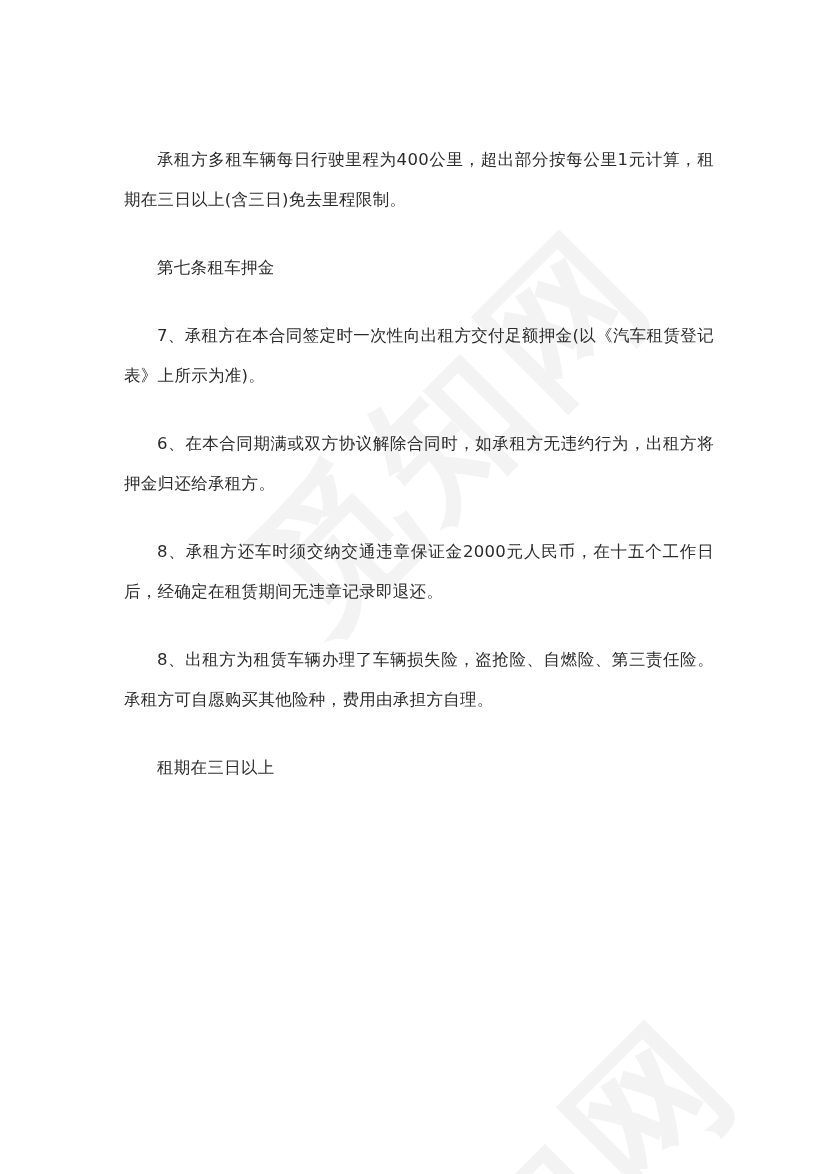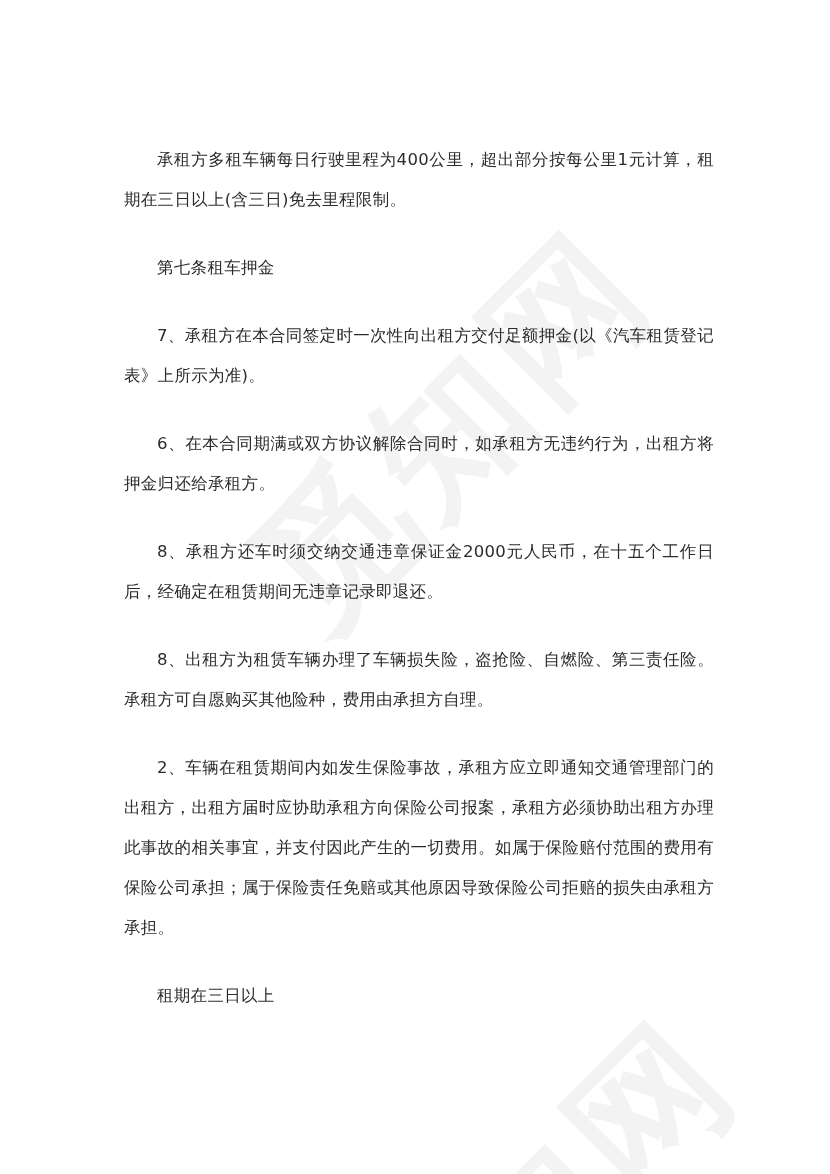--- a/index.html
+++ b/index.html
@@ -57,15 +57,14 @@
 <div class="watermark wm1">觅知网</div>
 <div class="watermark wm2">觅知网</div>
 
 <div class="page">
   <p class="para">承租方多租车辆每日行驶里程为400公里，超出部分按每公里1元计算，租期在三日以上(含三日)免去里程限制。</p>
   <p class="heading">第七条租车押金</p>
   <p class="para">7、承租方在本合同签定时一次性向出租方交付足额押金(以《汽车租赁登记表》上所示为准)。</p>
   <p class="para">6、在本合同期满或双方协议解除合同时，如承租方无违约行为，出租方将押金归还给承租方。</p>
   <p class="para">8、承租方还车时须交纳交通违章保证金2000元人民币，在十五个工作日后，经确定在租赁期间无违章记录即退还。</p>
   <p class="para">8、出租方为租赁车辆办理了车辆损失险，盗抢险、自燃险、第三责任险。承租方可自愿购买其他险种，费用由承担方自理。</p>
-  <p class="para">2、车辆在租赁期间内如发生保险事故，承租方应立即通知交通管理部门的出租方，出租方届时应协助承租方向保险公司报案，承租方必须协助出租方办理此事故的相关事宜，并支付因此产生的一切费用。如属于保险赔付范围的费用有保险公司承担；属于保险责任免赔或其他原因导致保险公司拒赔的损失由承租方承担。</p>
   <p class="heading">租期在三日以上</p>
 </div>
 
 </body></html>

